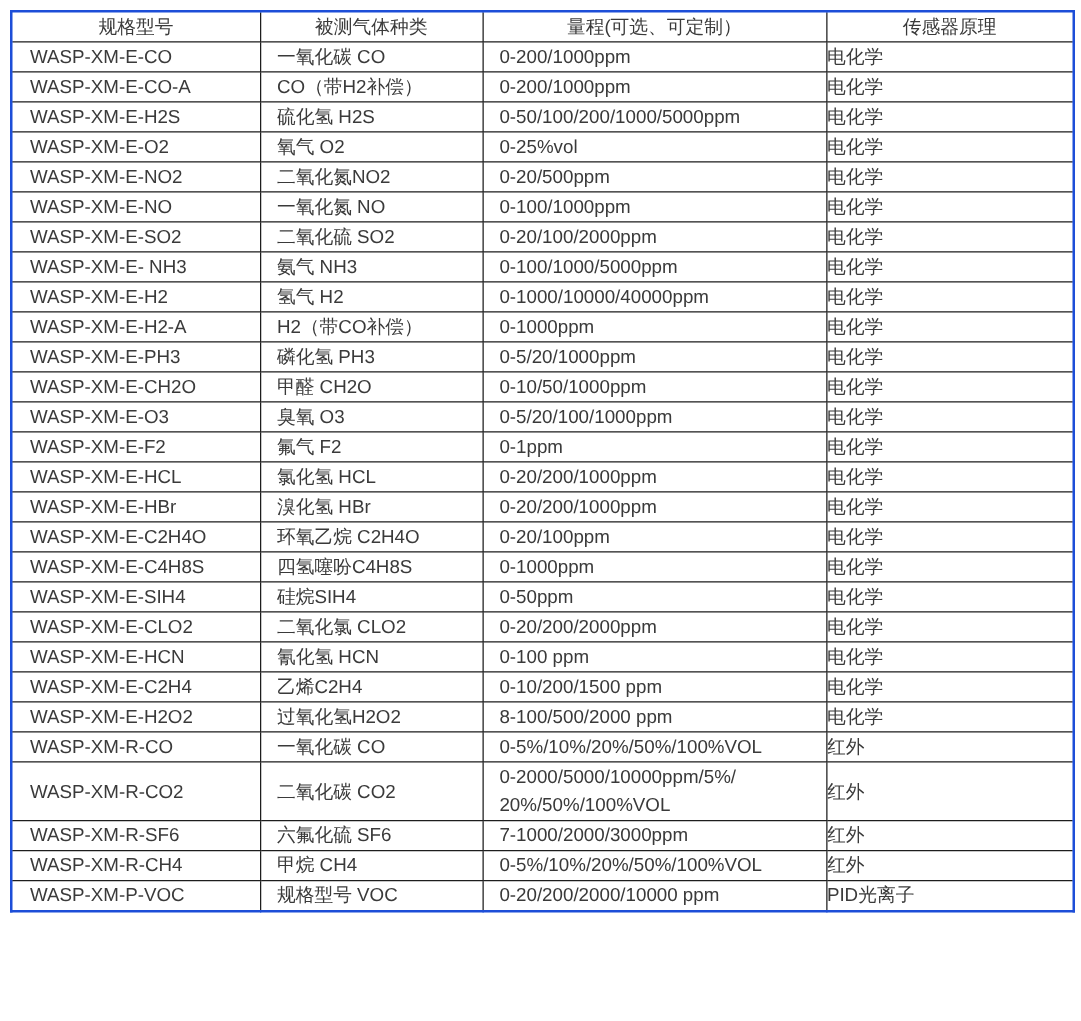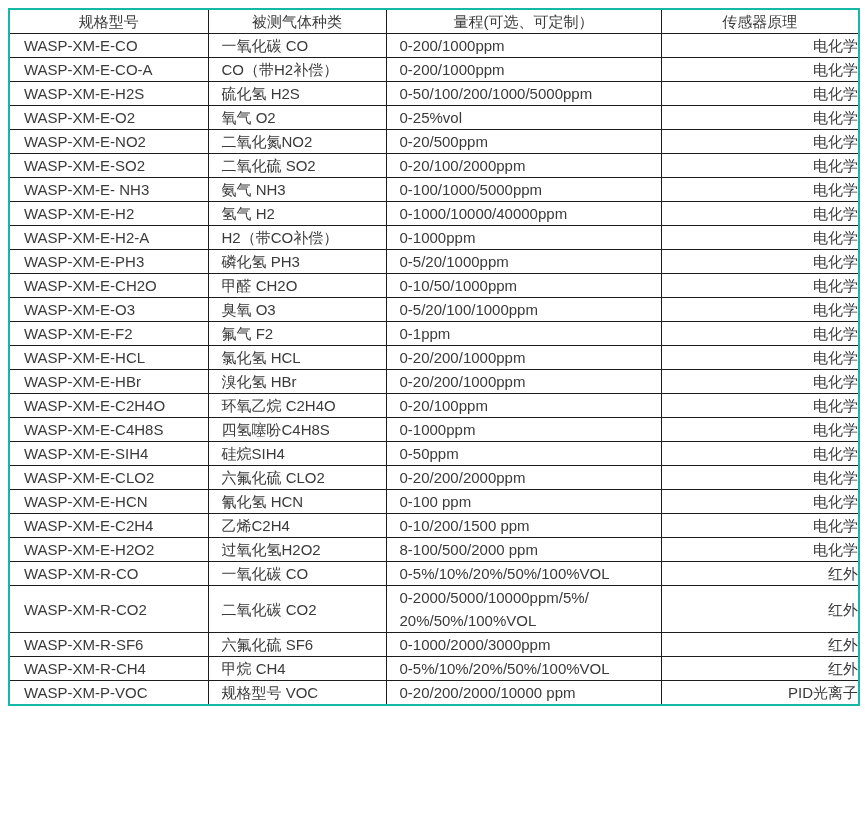--- a/index.html
+++ b/index.html
@@ -8,21 +8,21 @@
     background: #ffffff;
     width: 865px;
     height: 817px;
     font-family: "Liberation Sans", "DejaVu Sans", sans-serif;
   }
   .spec-table {
     border-collapse: collapse;
     table-layout: fixed;
     width: 850px;
     margin: 8px 0 0 8px;
-    border: 2px solid #14b8a6;
+    border: 2px solid #1d4ed8;
   }
   .spec-table th,
   .spec-table td {
     border: 1px solid #1d1d1d;
     font-size: 15px;
     font-weight: normal;
     color: #3a3a3a;
     height: 24px;
     line-height: 23px;
     vertical-align: middle;
@@ -32,21 +32,21 @@
   .spec-table th {
     text-align: center;
     padding: 0;
   }
   .spec-table td {
     text-align: left;
     padding: 0 4px 0 13px;
     white-space: pre-line;
   }
   .spec-table td.principle-cell {
-    text-align: right;
+    text-align: left;
     padding: 0;
   }
   .spec-table td.model-cell {
     padding-left: 14px;
   }
 </style>
 </head>
 <body>
 
 <table class="spec-table">
@@ -89,20 +89,26 @@
         <td class="range-cell">0-25%vol</td>
         <td class="principle-cell">电化学</td>
       </tr>
       <tr>
         <td class="model-cell">WASP-XM-E-NO2</td>
         <td class="gas-cell">二氧化氮NO2</td>
         <td class="range-cell">0-20/500ppm</td>
         <td class="principle-cell">电化学</td>
       </tr>
       <tr>
+        <td class="model-cell">WASP-XM-E-NO</td>
+        <td class="gas-cell">一氧化氮 NO</td>
+        <td class="range-cell">0-100/1000ppm</td>
+        <td class="principle-cell">电化学</td>
+      </tr>
+      <tr>
         <td class="model-cell">WASP-XM-E-SO2</td>
         <td class="gas-cell">二氧化硫 SO2</td>
         <td class="range-cell">0-20/100/2000ppm</td>
         <td class="principle-cell">电化学</td>
       </tr>
       <tr>
         <td class="model-cell">WASP-XM-E- NH3</td>
         <td class="gas-cell">氨气 NH3</td>
         <td class="range-cell">0-100/1000/5000ppm</td>
         <td class="principle-cell">电化学</td>
@@ -168,21 +174,21 @@
         <td class="principle-cell">电化学</td>
       </tr>
       <tr>
         <td class="model-cell">WASP-XM-E-SIH4</td>
         <td class="gas-cell">硅烷SIH4</td>
         <td class="range-cell">0-50ppm</td>
         <td class="principle-cell">电化学</td>
       </tr>
       <tr>
         <td class="model-cell">WASP-XM-E-CLO2</td>
-        <td class="gas-cell">六氟化硫 CLO2</td>
+        <td class="gas-cell">二氧化氯 CLO2</td>
         <td class="range-cell">0-20/200/2000ppm</td>
         <td class="principle-cell">电化学</td>
       </tr>
       <tr>
         <td class="model-cell">WASP-XM-E-HCN</td>
         <td class="gas-cell">氰化氢 HCN</td>
         <td class="range-cell">0-100 ppm</td>
         <td class="principle-cell">电化学</td>
       </tr>
       <tr>
@@ -206,21 +212,21 @@
       <tr>
         <td class="model-cell">WASP-XM-R-CO2</td>
         <td class="gas-cell">二氧化碳 CO2</td>
         <td class="range-cell">0-2000/5000/10000ppm/5%/
 20%/50%/100%VOL</td>
         <td class="principle-cell">红外</td>
       </tr>
       <tr>
         <td class="model-cell">WASP-XM-R-SF6</td>
         <td class="gas-cell">六氟化硫 SF6</td>
-        <td class="range-cell">0-1000/2000/3000ppm</td>
+        <td class="range-cell">7-1000/2000/3000ppm</td>
         <td class="principle-cell">红外</td>
       </tr>
       <tr>
         <td class="model-cell">WASP-XM-R-CH4</td>
         <td class="gas-cell">甲烷 CH4</td>
         <td class="range-cell">0-5%/10%/20%/50%/100%VOL</td>
         <td class="principle-cell">红外</td>
       </tr>
       <tr>
         <td class="model-cell">WASP-XM-P-VOC</td>

